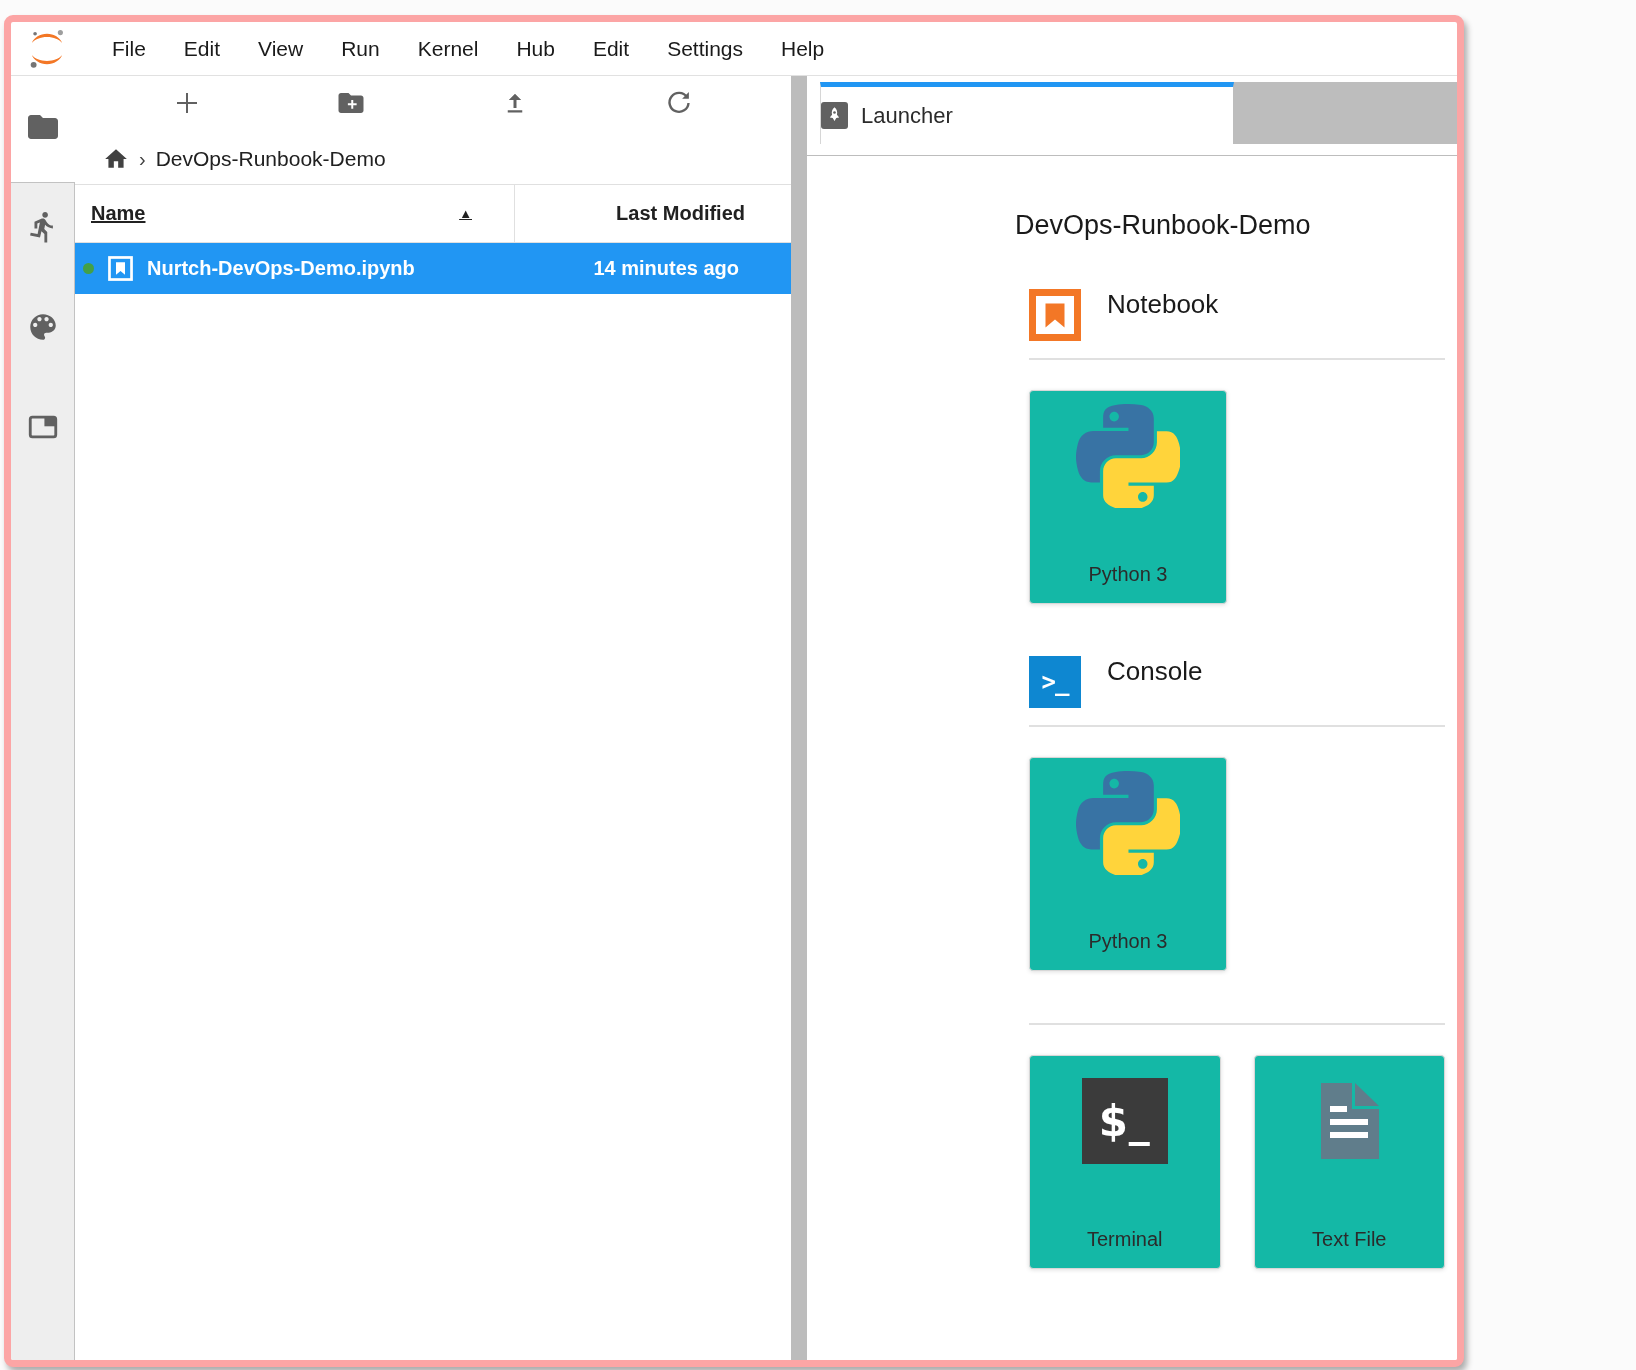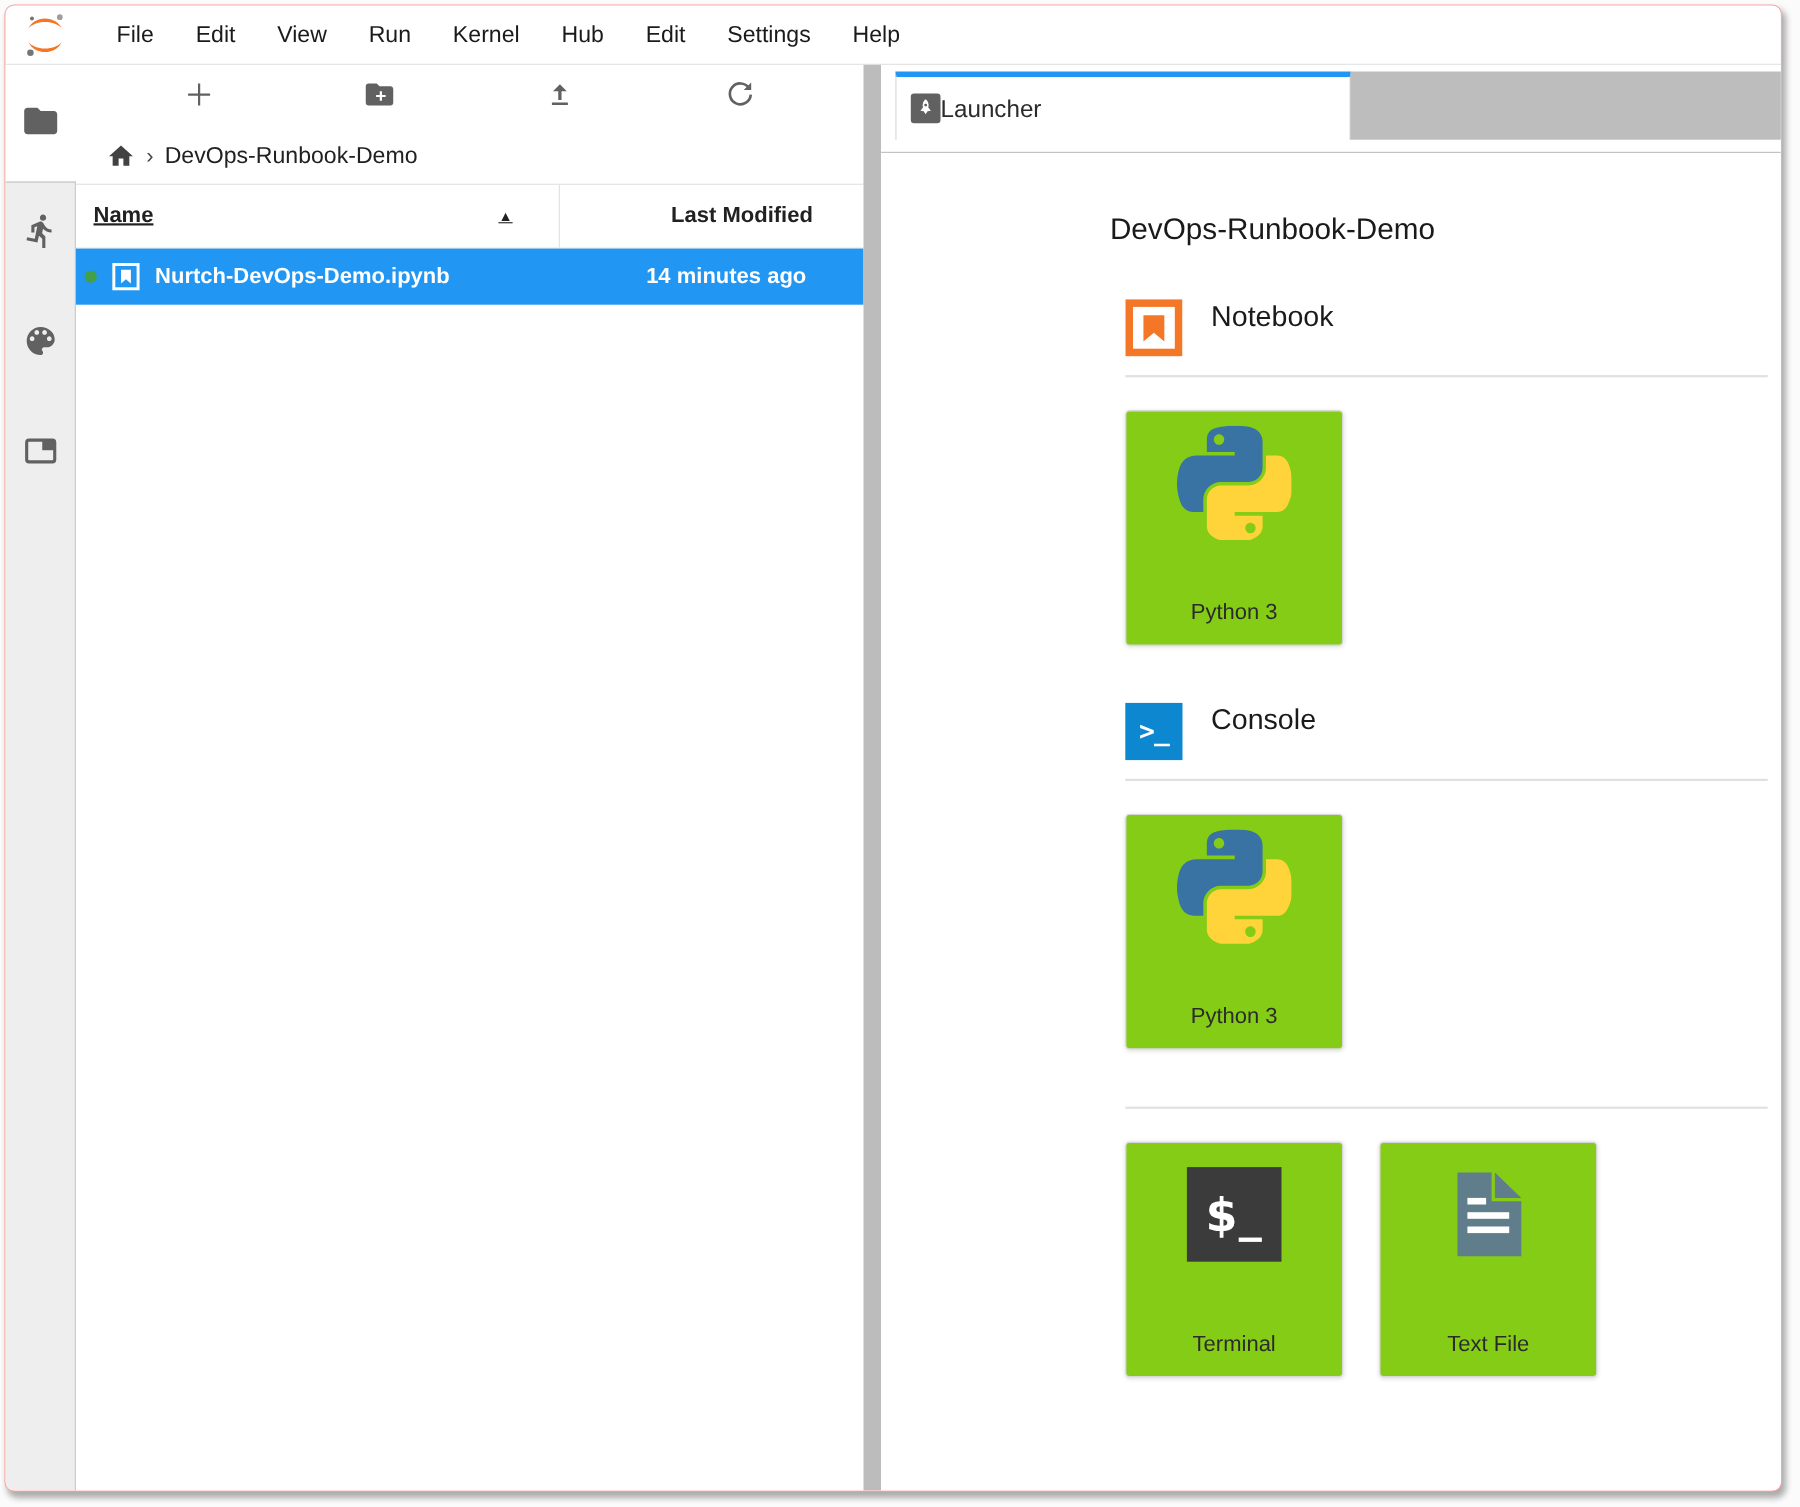--- a/index.html
+++ b/index.html
@@ -1,19 +1,19 @@
 <!DOCTYPE html>
 <html><head>
 <meta charset="utf-8">
 <style>
   html,body{margin:0;padding:0;background:#fbfbfb;width:1636px;height:1370px;
     font-family:"Liberation Sans","DejaVu Sans",sans-serif;color:#212121;
     -webkit-font-smoothing:antialiased;}
-  .frame{position:absolute;left:4px;top:4px;width:1616px;height:1352px;background:#fff;
-    border:1px solid #fca5a5;border-radius:9px;box-shadow:3px 5px 6px rgba(0,0,0,.32);
+  .frame{position:absolute;left:4px;top:15px;width:1460px;height:1352px;background:#fff;
+    border:7px solid #fca5a5;border-radius:9px;box-shadow:3px 5px 6px rgba(0,0,0,.32);
     overflow:hidden;display:flex;flex-direction:column;box-sizing:border-box;}
 
   
   .menubar{height:53px;flex:0 0 auto;display:flex;align-items:center;
     border-bottom:1px solid #e1e1e1;padding-left:12px;}
   .logo{width:48px;height:44px;margin-right:22px;display:flex;align-items:center;justify-content:center;}
   .menu-item{font-size:21px;color:#1a1a1a;padding:0 19px;cursor:default;white-space:nowrap;}
 
   
   .main{flex:1;display:flex;min-height:0;}
@@ -43,34 +43,34 @@
   .row-name{margin-left:13px;flex:1;white-space:nowrap;overflow:hidden;}
   .row-mod{padding-right:52px;white-space:nowrap;}
 
   .splitter{width:16px;background:#bcbcbc;flex:0 0 auto;cursor:col-resize;}
 
   
   .rightpanel{flex:1;display:flex;flex-direction:column;background:#fff;min-width:0;}
   .tabbar{height:80px;flex:0 0 auto;border-bottom:1px solid #bdbdbd;display:flex;align-items:flex-start;padding-top:6px;box-sizing:border-box;}
   .tab{margin-left:13px;width:414px;height:62px;background:#fff;border-top:5px solid #2196f3;
     border-left:1px solid #d6d6d6;border-right:1px solid #bdbdbd;display:flex;align-items:center;
-    padding-left:13px;box-sizing:border-box;font-size:22px;color:#2b2b2b;cursor:pointer;}
+    gap:13px;box-sizing:border-box;font-size:22px;color:#2b2b2b;cursor:pointer;}
   .tab-icon{width:27px;height:27px;background:#616161;border-radius:3px;display:flex;
     align-items:center;justify-content:center;flex:0 0 auto;}
   .tab-filler{flex:1;height:62px;background:#bdbdbd;}
 
   
   .launcher{flex:1;overflow:hidden;padding:54px 12px 0 222px;}
   .l-title{font-size:27px;font-weight:normal;margin:0 0 48px -14px;color:#1a1a1a;}
   .l-header{display:flex;align-items:flex-start;gap:26px;height:54px;}
   .l-header-label{font-size:26px;color:#1a1a1a;}
   .l-divider{border:none;border-top:2px solid #e0e0e0;margin:15px 0 0 0;}
   .l-divider-noicon{border:none;border-top:2px solid #e0e0e0;margin:27px 0 0 0;}
   .l-cards{display:flex;gap:33px;margin-top:30px;margin-bottom:52px;}
-  .card{width:196px;height:212px;background:#84cc16;border:1px solid #d7d7d7;border-radius:4px;
+  .card{width:196px;height:212px;background:#14b8a6;border:1px solid #d7d7d7;border-radius:4px;
     box-shadow:0 1px 4px rgba(0,0,0,.13);display:flex;flex-direction:column;align-items:center;cursor:pointer;gap:42px;}
   .card-icon{flex:1;display:flex;align-items:center;justify-content:center;}
   .card-label{font-size:20px;color:#2b2b2b;padding-bottom:17px;}
 
   .console-badge{width:52px;height:52px;background:#0e87d1;display:flex;align-items:center;
     justify-content:center;color:#fff;font:bold 24px "DejaVu Sans Mono",monospace;letter-spacing:-1px;}
   .terminal-badge{width:86px;height:86px;background:#3b3b3b;display:flex;align-items:center;
     justify-content:center;color:#fff;font:bold 42px "DejaVu Sans",sans-serif;letter-spacing:1px;}
   .icon-gray{fill:#616161;}
 </style>

